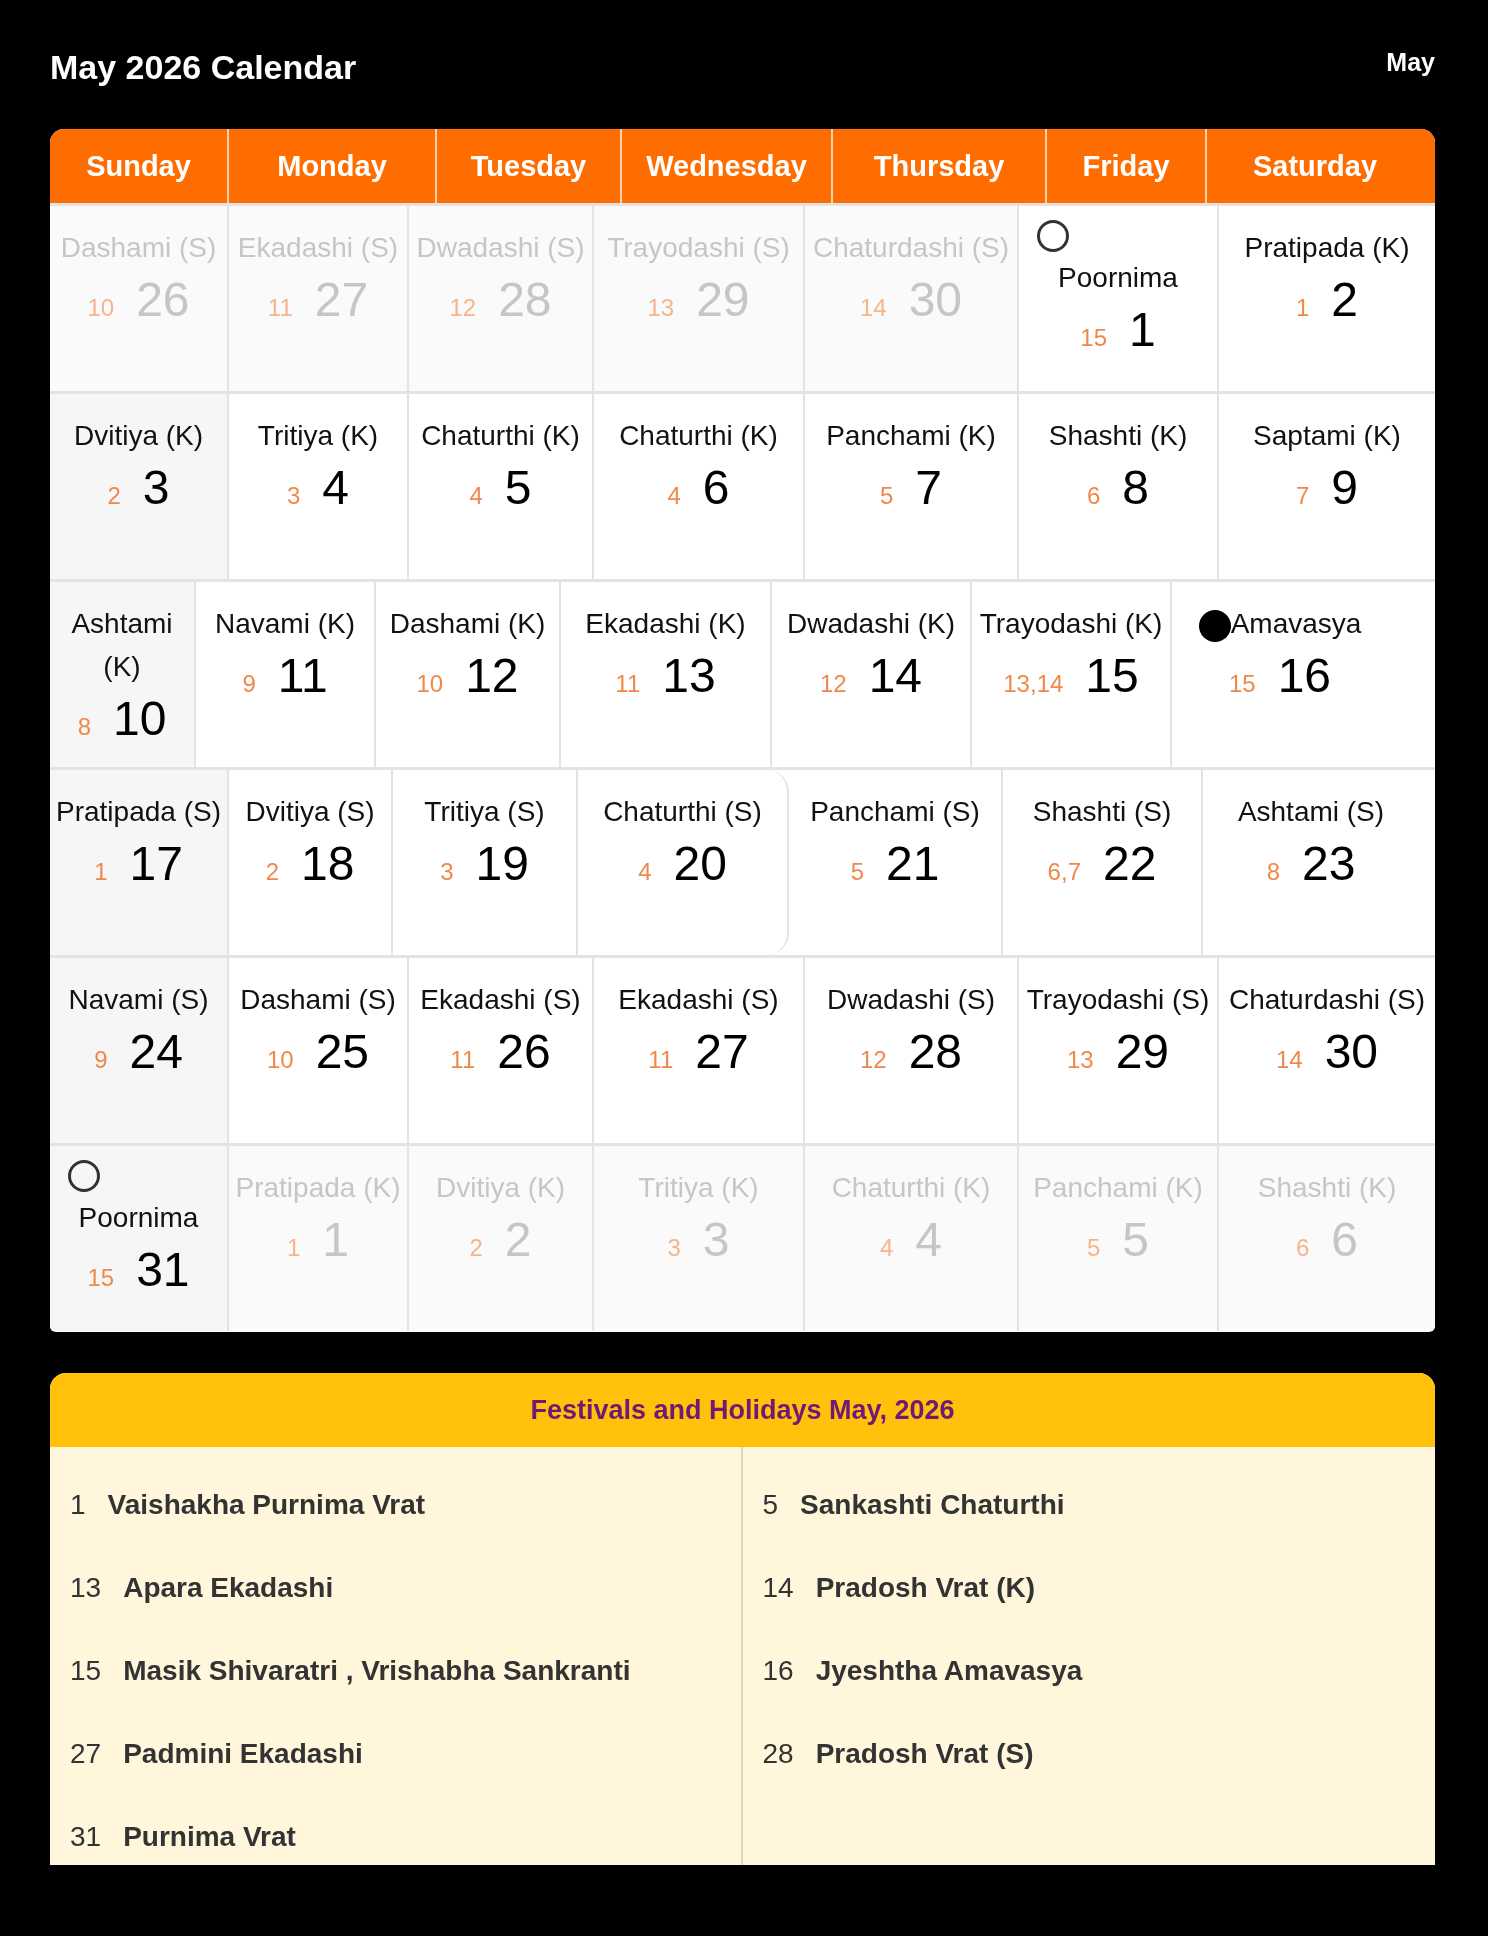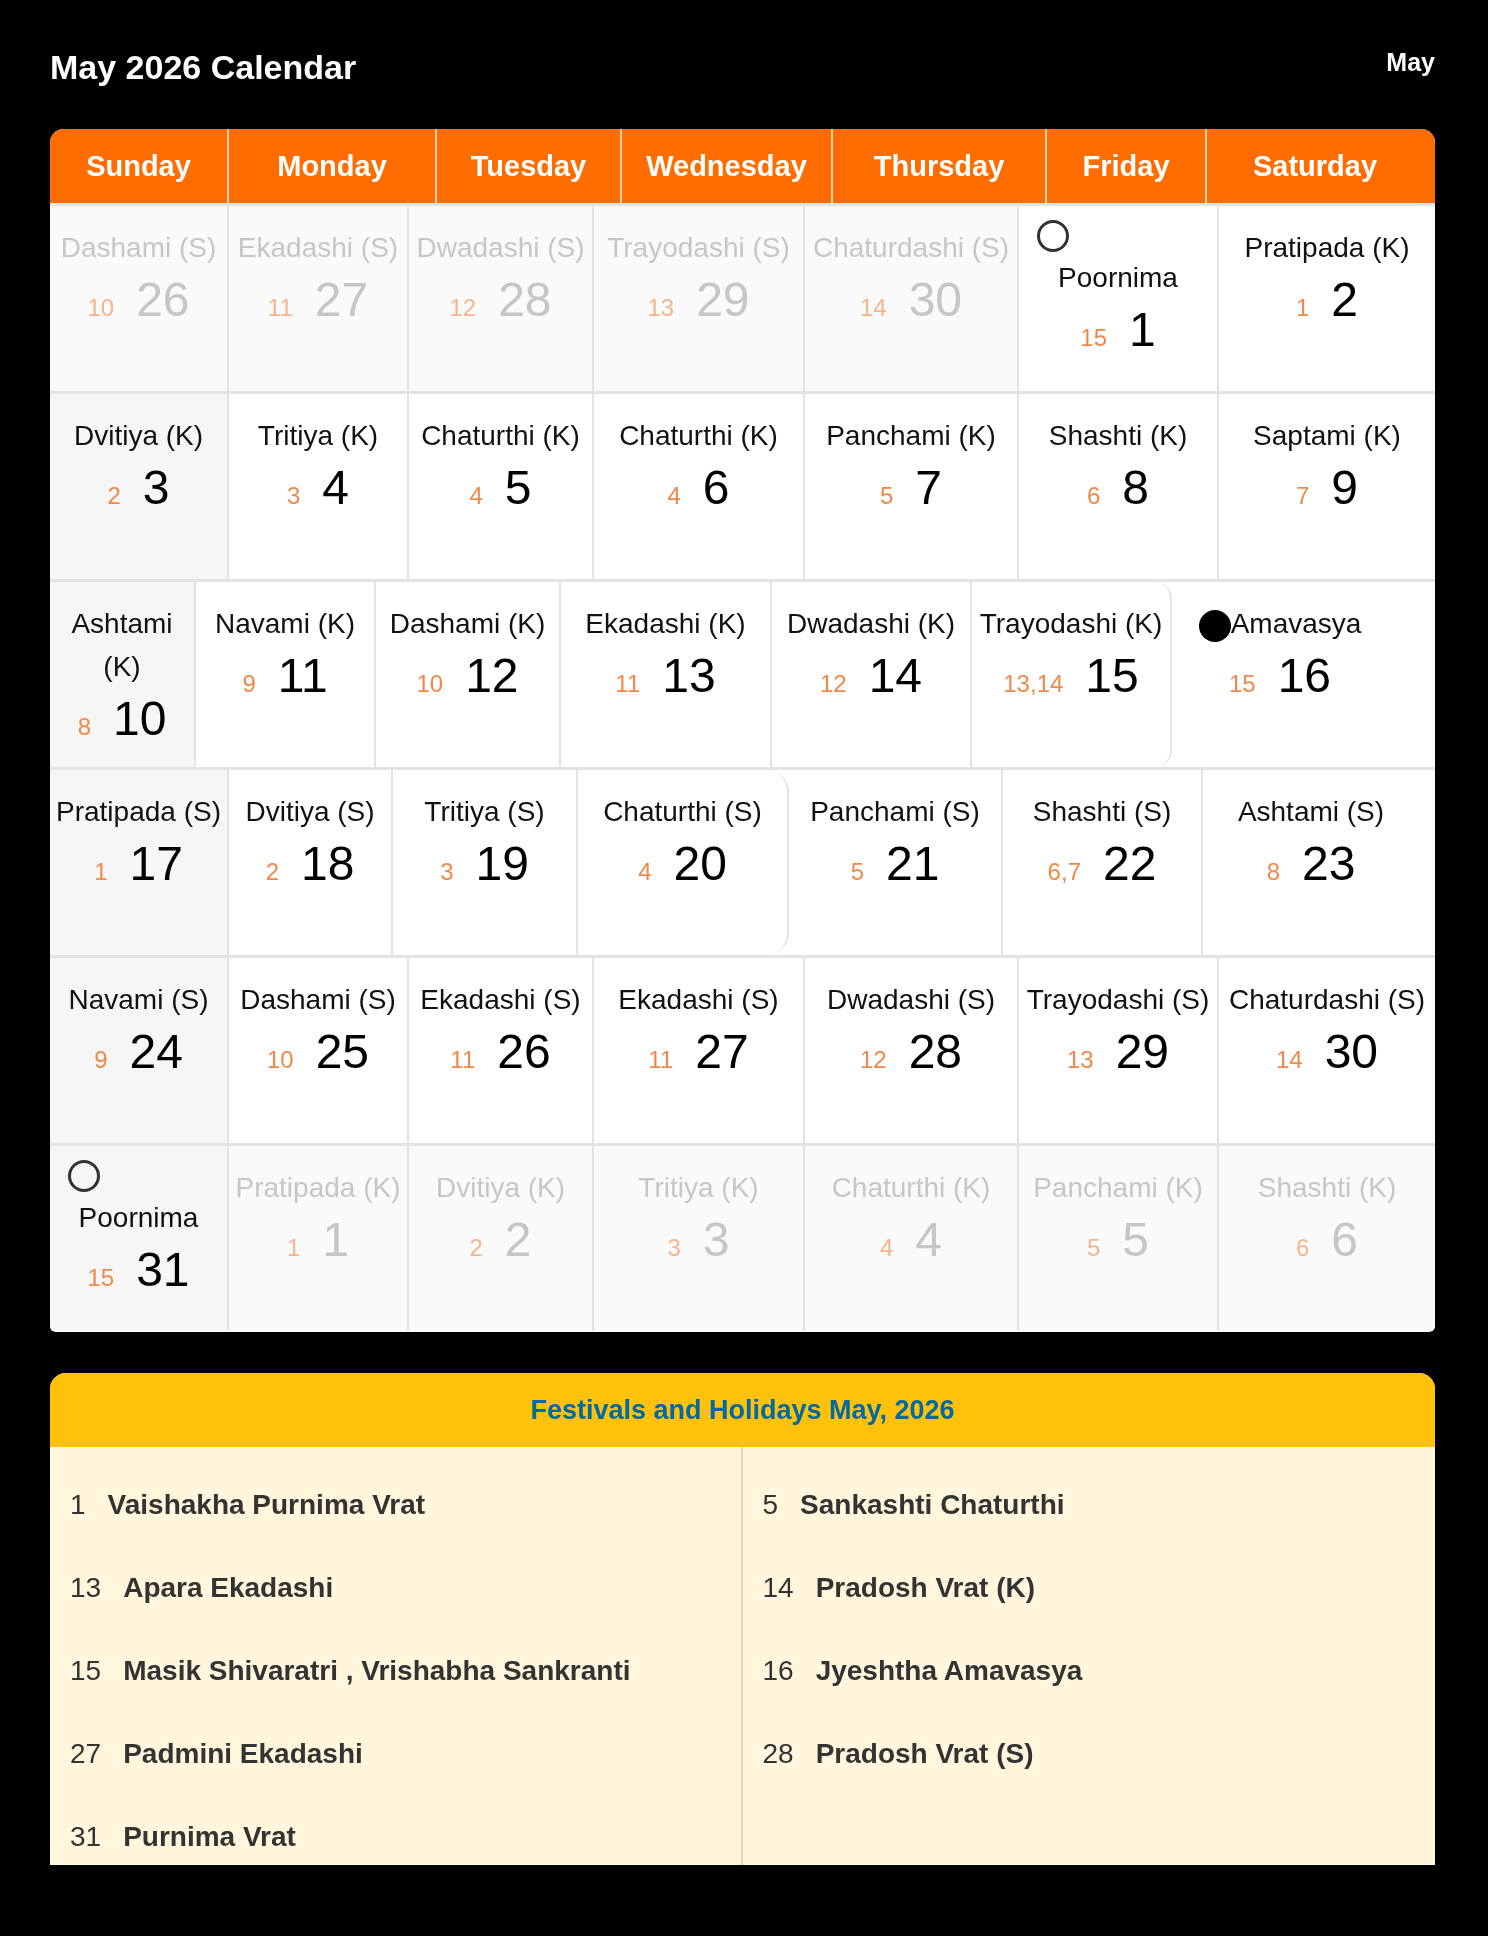--- a/index.html
+++ b/index.html
@@ -20,21 +20,21 @@
   .nums{margin-top:4px;display:flex;justify-content:center;align-items:baseline;gap:22px;}
   .small{font-size:24px;color:#f0884a;}
   .big{font-size:48px;color:#000;line-height:54px;}
   .faded .tithi,.faded .big{color:#c6c6c6;}
   .faded .small{color:#f6b48a;}
   .moon{display:inline-block;width:32px;height:32px;border-radius:50%;box-sizing:border-box;vertical-align:middle;}
   .moon.full{border:3px solid #333;}
   .moon.new{background:#000;}
   .moonline{text-align:left;padding-left:18px;height:36px;margin-top:-6px;}
   .fest{position:absolute;left:50px;top:1373px;width:1385px;height:492px;background:#fff6dc;border-radius:16px 16px 0 0;overflow:hidden;}
-  .festhdr{height:74px;background:#ffc10a;display:flex;align-items:center;justify-content:center;font-weight:bold;font-size:27px;color:#0369a1;}
+  .festhdr{height:74px;background:#ffc10a;display:flex;align-items:center;justify-content:center;font-weight:bold;font-size:27px;color:#701a75;}
   .festbody{display:flex;height:418px;}
   .col{width:50%;box-sizing:border-box;padding:16px 0 0 20px;}
   .col:first-child{border-right:2px solid #e2d8b8;}
   .fitem{height:83px;display:flex;align-items:center;font-size:28px;color:#333;}
   .fitem .d{margin-right:22px;}
   .fitem .n{font-weight:bold;}
 </style>
 </head>
 <body>
 
@@ -184,21 +184,21 @@
             <span class="big">13</span>
           </div>
         </div>
         <div class="cell" style="width: 200px;">
           <div class="tithi">Dwadashi (K)</div>
           <div class="nums">
             <span class="small">12</span>
             <span class="big">14</span>
           </div>
         </div>
-        <div class="cell" style="width: 200px; border-radius: 17px;">
+        <div class="cell" style="width: 200px;">
           <div class="tithi">Trayodashi (K)</div>
           <div class="nums">
             <span class="small">13,14</span>
             <span class="big">15</span>
           </div>
         </div>
         <div class="cell" style="width: 216px;">
           <div class="tithi"><span class="moon new"></span><span>Amavasya</span></div>
           <div class="nums">
             <span class="small">15</span>

